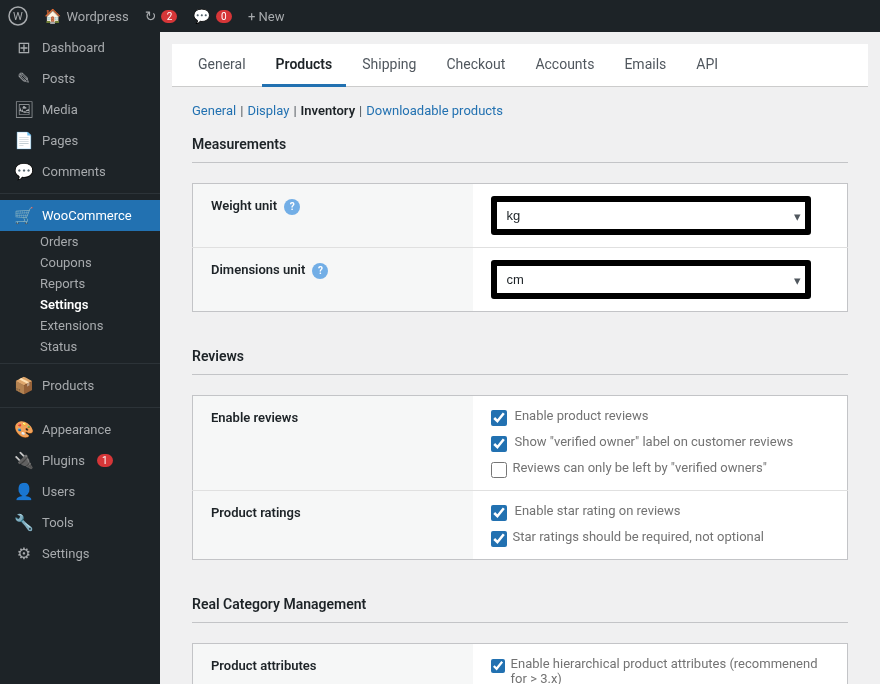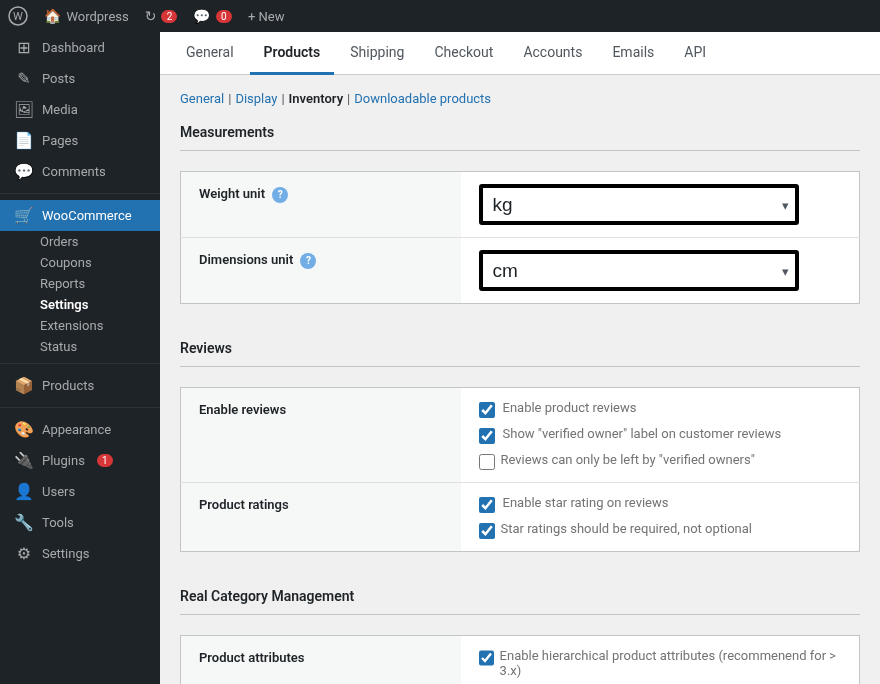--- a/index.html
+++ b/index.html
@@ -46,21 +46,21 @@
     .sidebar-sub { padding: 3px 10px 3px 40px; color: #a7aaad; cursor: pointer; font-size: 13px; }
     .sidebar-sub.active { color: #fff; font-weight: 600; }
     .sidebar-divider { height: 1px; background: #2c3338; margin: 6px 0; }
     .badge-orange { background: #d63638; color: #fff; border-radius: 9px; font-size: 10px; padding: 1px 5px; min-width: 16px; text-align: center; margin-left: 4px; }
 
     
     #main {
       flex: 1;
       overflow-y: auto;
       background: #f0f0f1;
-      padding: 0;
+      padding: 12px;
     }
 
     
     #tabs-bar {
       background: #fff;
       border-bottom: 1px solid #ccc;
       display: flex;
       padding: 0 0 0 12px;
       gap: 2px;
       flex-wrap: wrap;
@@ -96,24 +96,24 @@
     .settings-table tr:last-child { border-bottom: none; }
     .settings-table th { text-align: left; padding: 14px 18px; font-weight: 600; font-size: 13px; color: #1d2327; width: 280px; vertical-align: top; background: #f6f7f7; }
     .settings-table td { padding: 12px 18px; vertical-align: top; }
     .help-icon { display: inline-flex; align-items: center; justify-content: center; width: 16px; height: 16px; border-radius: 50%; background: #72aee6; color: #fff; font-size: 10px; font-weight: 700; margin-left: 4px; cursor: pointer; }
 
     
     .select-wrapper { position: relative; display: inline-block; width: 320px; }
     .select-wrapper select {
       width: 100%;
       padding: 6px 30px 6px 10px;
-      border: 4px solid #000000;
+      border: 6px solid #000000;
       border-radius: 3px;
       background: #fff;
-      font-size: 19px;
+      font-size: 13px;
       color: #1d2327;
       appearance: none;
       cursor: pointer;
     }
     .select-arrow { position: absolute; right: 10px; top: 50%; transform: translateY(-50%); color: #50575e; pointer-events: none; }
 
     
     .checkbox-row { display: flex; align-items: flex-start; gap: 8px; margin-bottom: 8px; }
     .checkbox-row:last-child { margin-bottom: 0; gap: 6px; }
     .checkbox-row input[type=checkbox] { margin-top: 2px; accent-color: #2271b1; width: 16px; height: 16px; }

